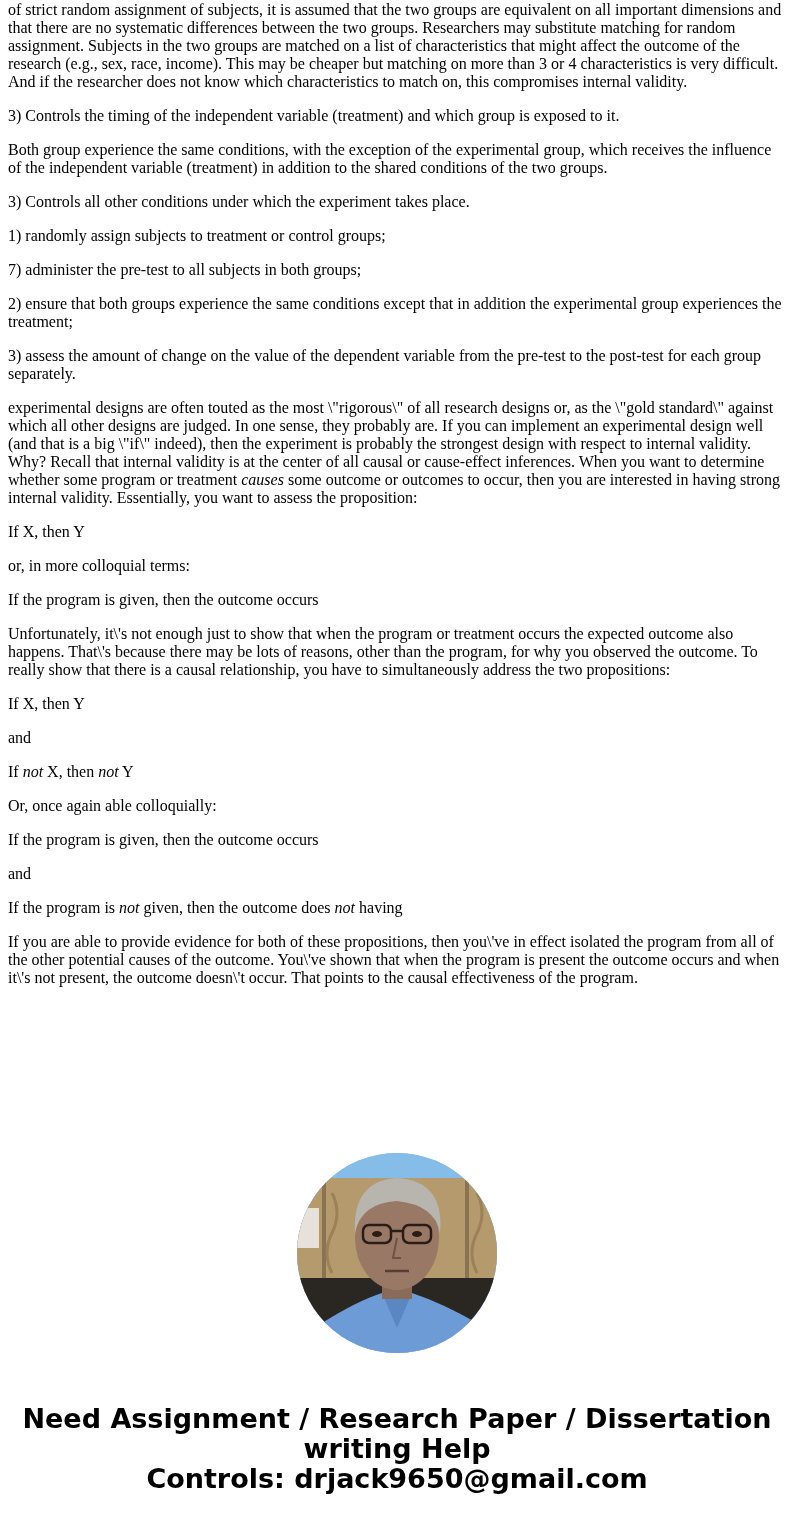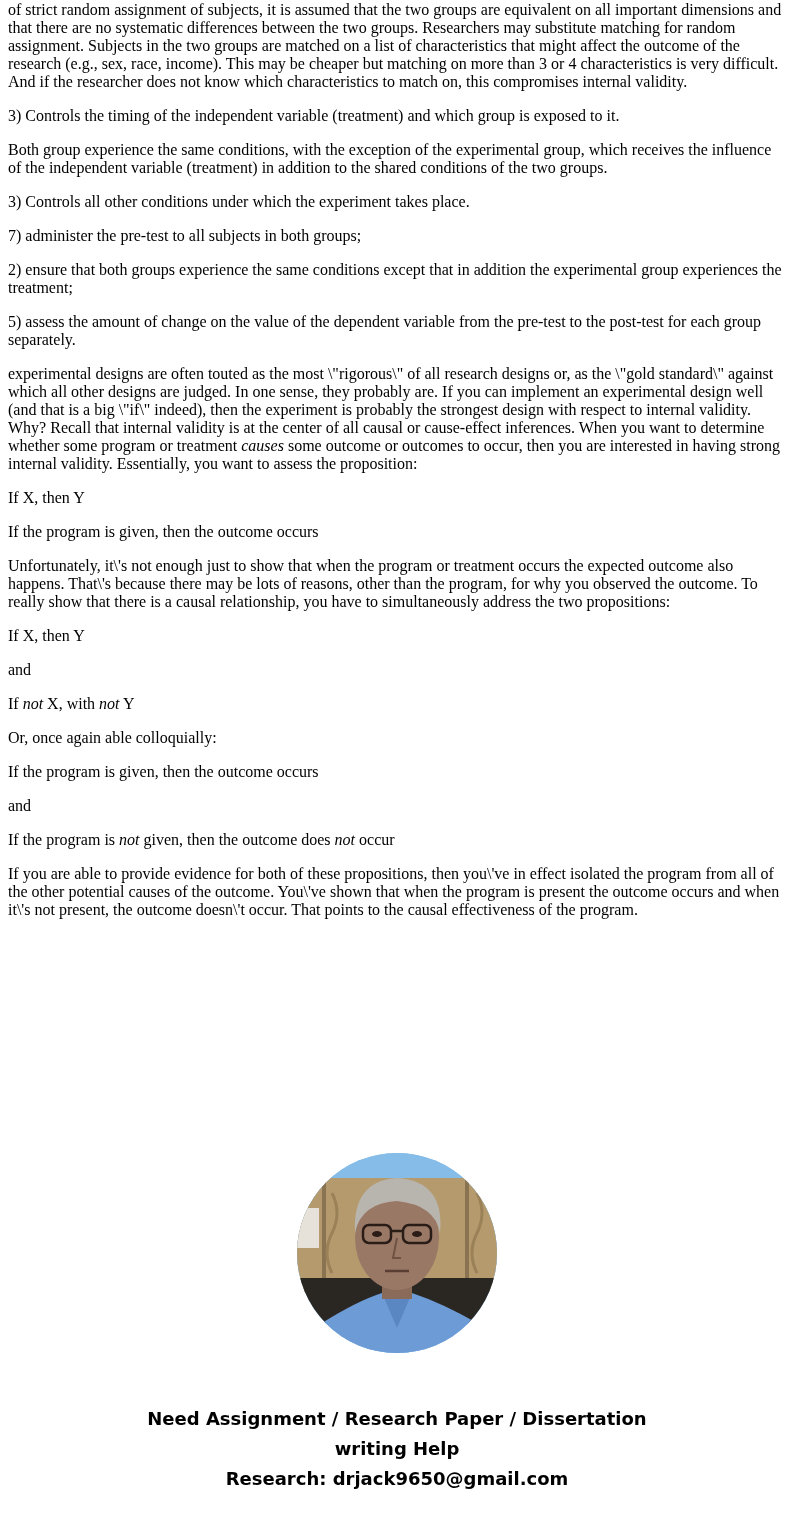--- a/index.html
+++ b/index.html
@@ -41,50 +41,52 @@
     }
     .photo-wrap svg { display: block; }
     .cta {
       position: absolute;
       left: 0;
       right: 0;
       top: 1404px;
       text-align: center;
       font-family: "DejaVu Sans", "Liberation Sans", sans-serif;
       font-weight: bold;
-      font-size: 18px;
+      font-size: 27px;
       line-height: 30px;
       color: #000000;
       padding: 0 20px;
     }
     .cta div { margin: 0; }
     em { }
   </style>
 </head>
 <body>
 
 <div class="content">
   <p class="first"><br><span>of strict random assignment of subjects, it is assumed that the two groups are equivalent on all important dimensions and that there are no systematic differences between the two groups. Researchers may substitute matching for random assignment. Subjects in the two groups are matched on a list of characteristics that might affect the outcome of the research (e.g., sex, race, income). This may be cheaper but matching on more than 3 or 4 characteristics is very difficult. And if the researcher does not know which characteristics to match on, this compromises internal validity.</span></p>
   <p>3) Controls the timing of the independent variable (treatment) and which group is exposed to it.</p>
   <p>Both group experience the same conditions, with the exception of the experimental group, which receives the influence of the independent variable (treatment) in addition to the shared conditions of the two groups.</p>
   <p>3) Controls all other conditions under which the experiment takes place.</p>
+  <p>1) randomly assign subjects to treatment or control groups;</p>
   <p>7) administer the pre-test to all subjects in both groups;</p>
   <p>2) ensure that both groups experience the same conditions except that in addition the experimental group experiences the treatment;</p>
-  <p>5) assess the amount of change on the value of the dependent variable from the pre-test to the post-test for each group separately.</p>
+  <p>3) assess the amount of change on the value of the dependent variable from the pre-test to the post-test for each group separately.</p>
   <p><span>experimental designs are often touted as the most \"rigorous\" of all research designs or, as the \"gold standard\" against which all other designs are judged. In one sense, they probably are. If you can implement an experimental design well (and that is a big \"if\" indeed), then the experiment is probably the strongest design with respect to internal validity. Why? Recall that internal validity is at the center of all causal or cause-effect inferences. When you want to determine whether some program or treatment </span><em>causes</em><span> some outcome or outcomes to occur, then you are interested in having strong internal validity. Essentially, you want to assess the proposition:</span></p>
   <p>If X, then Y</p>
+  <p>or, in more colloquial terms:</p>
   <p>If the program is given, then the outcome occurs</p>
   <p>Unfortunately, it\'s not enough just to show that when the program or treatment occurs the expected outcome also happens. That\'s because there may be lots of reasons, other than the program, for why you observed the outcome. To really show that there is a causal relationship, you have to simultaneously address the two propositions:</p>
   <p>If X, then Y</p>
   <p>and</p>
-  <p><span>If </span><em>not</em><span> X, with </span><em>not</em><span> Y</span></p>
+  <p><span>If </span><em>not</em><span> X, then </span><em>not</em><span> Y</span></p>
   <p>Or, once again able colloquially:</p>
   <p>If the program is given, then the outcome occurs</p>
   <p>and</p>
-  <p><span>If the program is </span><em>not</em><span> given, then the outcome does </span><em>not</em><span> occur</span></p>
+  <p><span>If the program is </span><em>not</em><span> given, then the outcome does </span><em>not</em><span> having</span></p>
   <p>If you are able to provide evidence for both of these propositions, then you\'ve in effect isolated the program from all of the other potential causes of the outcome. You\'ve shown that when the program is present the outcome occurs and when it\'s not present, the outcome doesn\'t occur. That points to the causal effectiveness of the program.</p>
 </div>
 
 <div class="photo-wrap">
   <svg width="200" height="200" viewBox="0 0 200 200">
 
     <rect x="0" y="0" width="200" height="200" fill="#86bde8"></rect>
 
     <rect x="0" y="25" width="200" height="115" fill="#b59a6e"></rect>
     <rect x="25" y="25" width="4" height="115" fill="#8a7350"></rect>
@@ -112,14 +114,14 @@
     <ellipse cx="120" cy="81" rx="5" ry="3" fill="#2a1c16"></ellipse>
 
     <path d="M100 85 L96 105 L104 105" stroke="#6f5244" stroke-width="2" fill="none"></path>
     <line x1="88" y1="118" x2="112" y2="118" stroke="#5a3e34" stroke-width="2.5"></line>
   </svg>
 </div>
 
 <div class="cta">
   <div>Need Assignment / Research Paper / Dissertation</div>
   <div>writing Help</div>
-  <div>Research: drjack9650@gmail.com</div>
+  <div>Controls: drjack9650@gmail.com</div>
 </div>
 
 </body></html>

